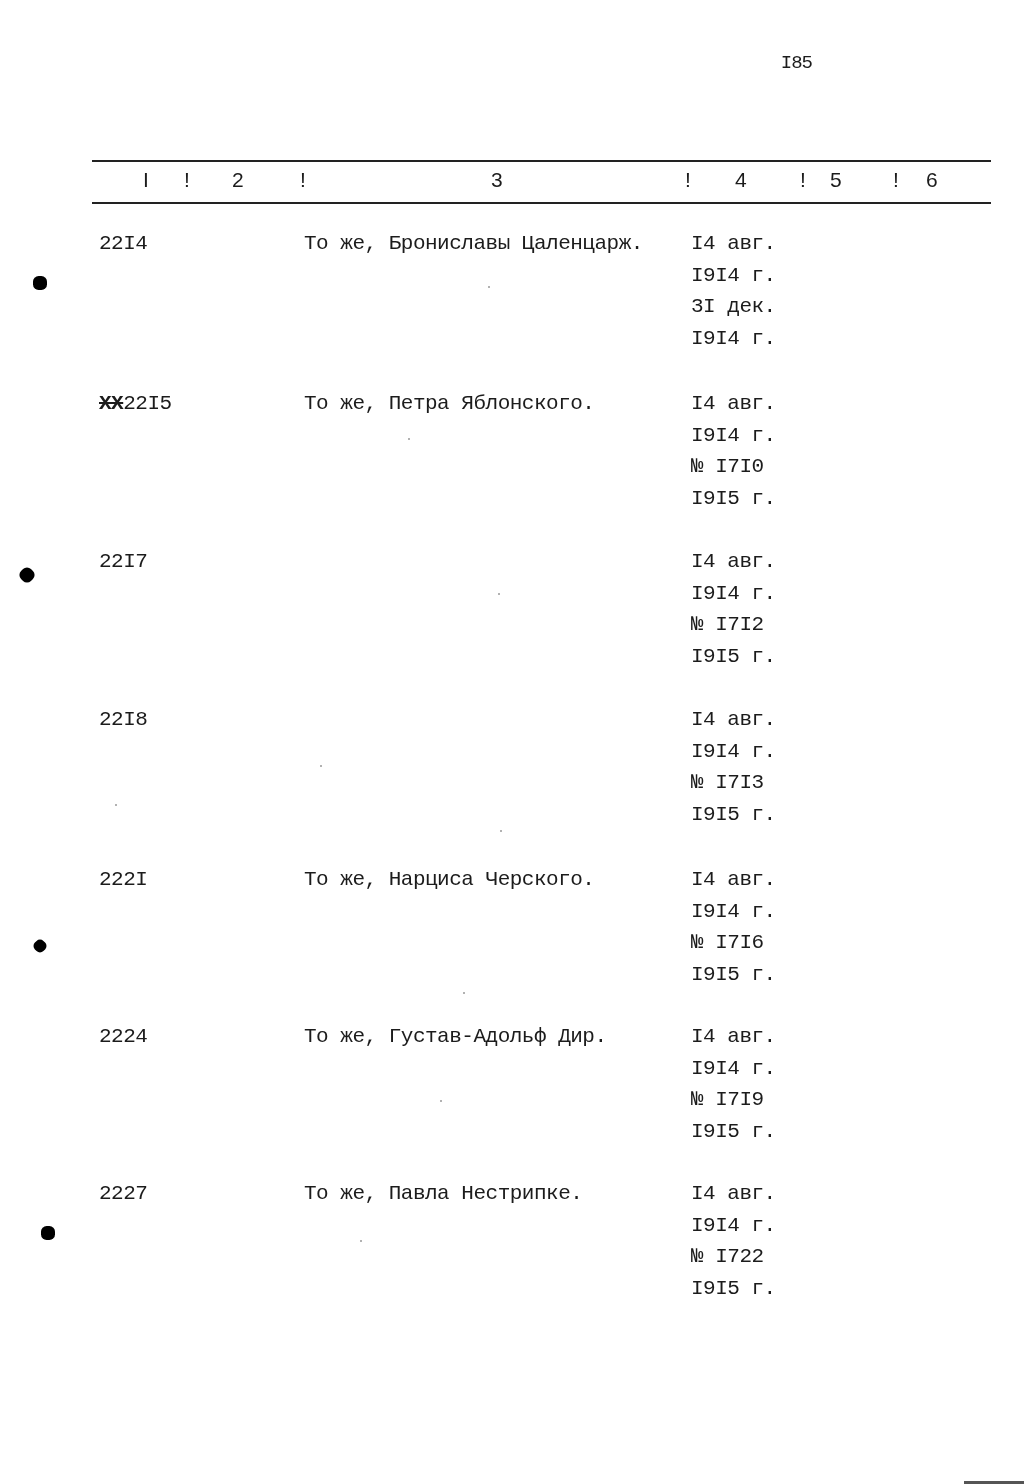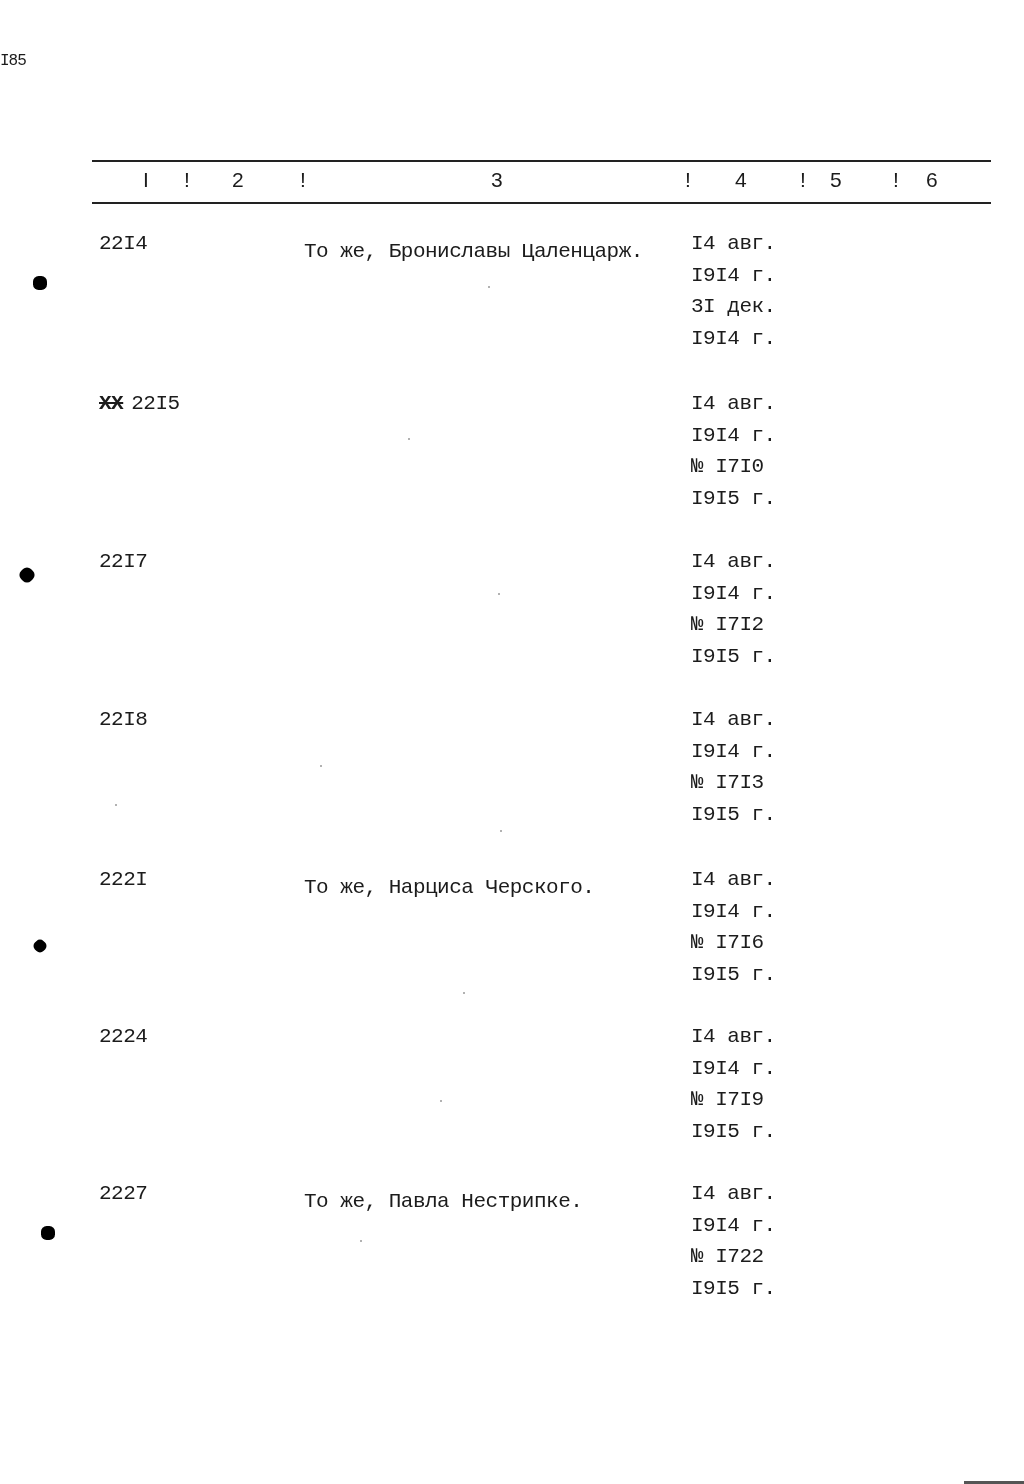--- a/index.html
+++ b/index.html
@@ -10,22 +10,22 @@
       position: relative;
       overflow: hidden;
       font-family: "Liberation Mono", "DejaVu Sans Mono", monospace;
       color: #1c1c1c;
     }
     .page-number {
       position: absolute;
       top: 52px;
       left: 0;
       width: 812px;
-      text-align: left;
-      font-size: 16px;
+      text-align: right;
+      font-size: 19px;
       letter-spacing: -1px;
     }
     .rule {
       position: absolute;
       left: 92px;
       width: 899px;
       height: 2px;
       background: #222;
     }
     .rule.top { top: 160px; }
@@ -52,27 +52,27 @@
       padding-left: 16px;
     }
     .entry .num {
       position: absolute;
       left: 99px;
       top: 0;
       white-space: nowrap;
     }
     .entry .strike {
       font-weight: bold;
-      margin-right: 8px;
+      margin-right: 0;
       text-decoration: line-through;
     }
     .entry .desc {
       position: absolute;
       left: 304px;
-      top: 8px;
+      top: 0;
       white-space: nowrap;
     }
     .entry .dates {
       position: absolute;
       left: 691px;
       top: 0;
       line-height: 31.5px;
       margin-top: -4px;
     }
     .entry .dates div { white-space: nowrap; }
@@ -131,20 +131,21 @@
     <div class="dates">
       <div>I4 авг.</div>
       <div>I9I4 г.</div>
       <div>3I дек.</div>
       <div>I9I4 г.</div>
     </div>
   </div>
 
   <div class="entry" style="top:392px">
     <div class="num"><span class="strike">XX</span><span>22I5</span></div>
+    <div class="desc">То же, Петра Яблонского.</div>
     <div class="dates">
       <div>I4 авг.</div>
       <div>I9I4 г.</div>
       <div>№ I7I0</div>
       <div>I9I5 г.</div>
     </div>
   </div>
 
   <div class="entry" style="top:550px">
     <div class="num"><span>22I7</span></div>
@@ -172,20 +173,21 @@
     <div class="dates">
       <div>I4 авг.</div>
       <div>I9I4 г.</div>
       <div>№ I7I6</div>
       <div>I9I5 г.</div>
     </div>
   </div>
 
   <div class="entry" style="top:1025px">
     <div class="num"><span>2224</span></div>
+    <div class="desc">То же, Густав-Адольф Дир.</div>
     <div class="dates">
       <div>I4 авг.</div>
       <div>I9I4 г.</div>
       <div>№ I7I9</div>
       <div>I9I5 г.</div>
     </div>
   </div>
 
   <div class="entry" style="top:1182px">
     <div class="num"><span>2227</span></div>

